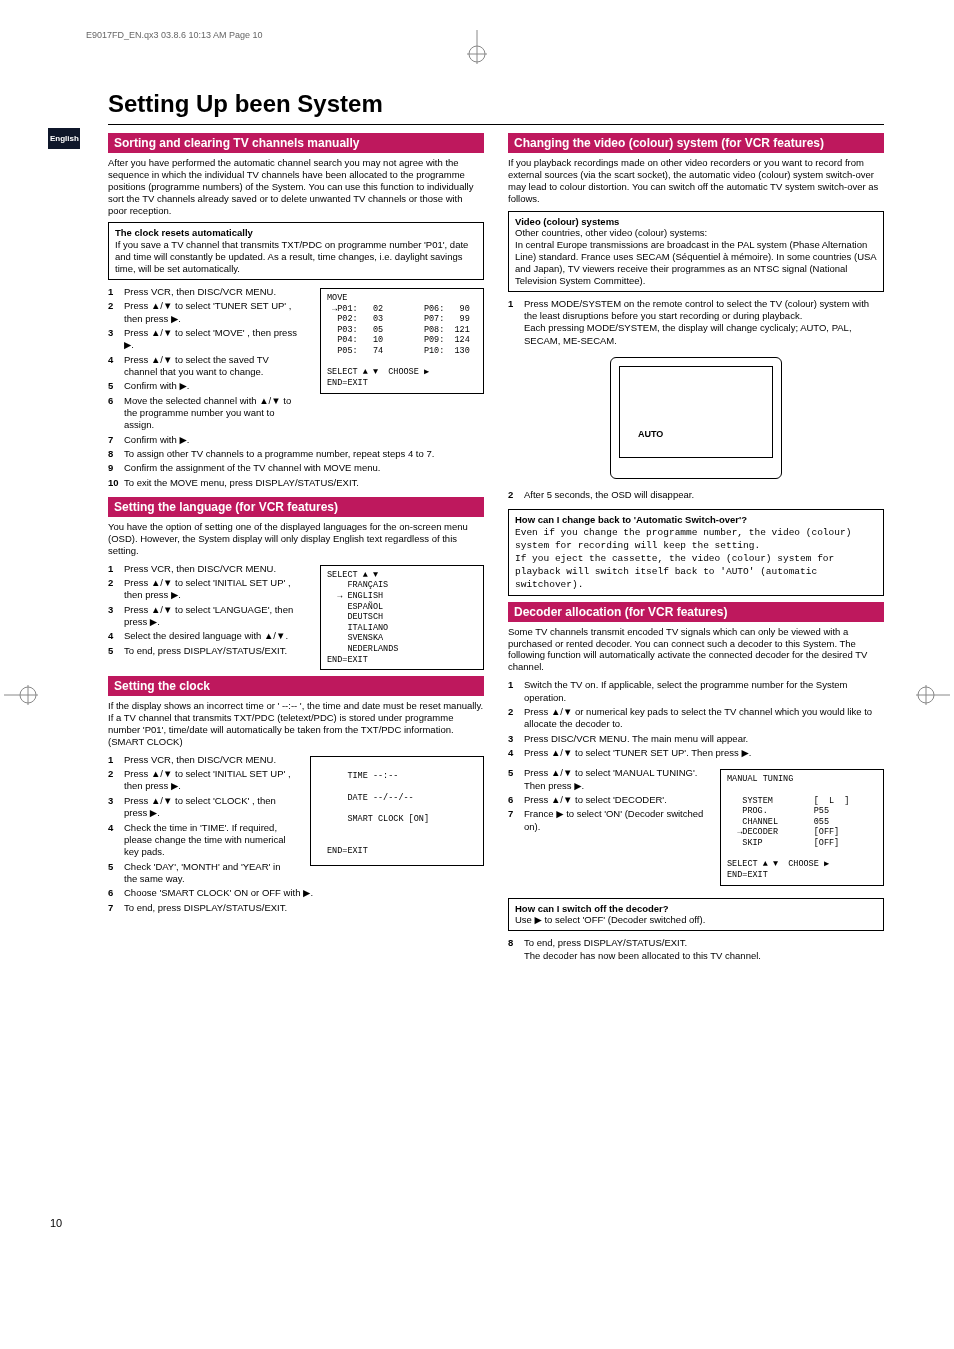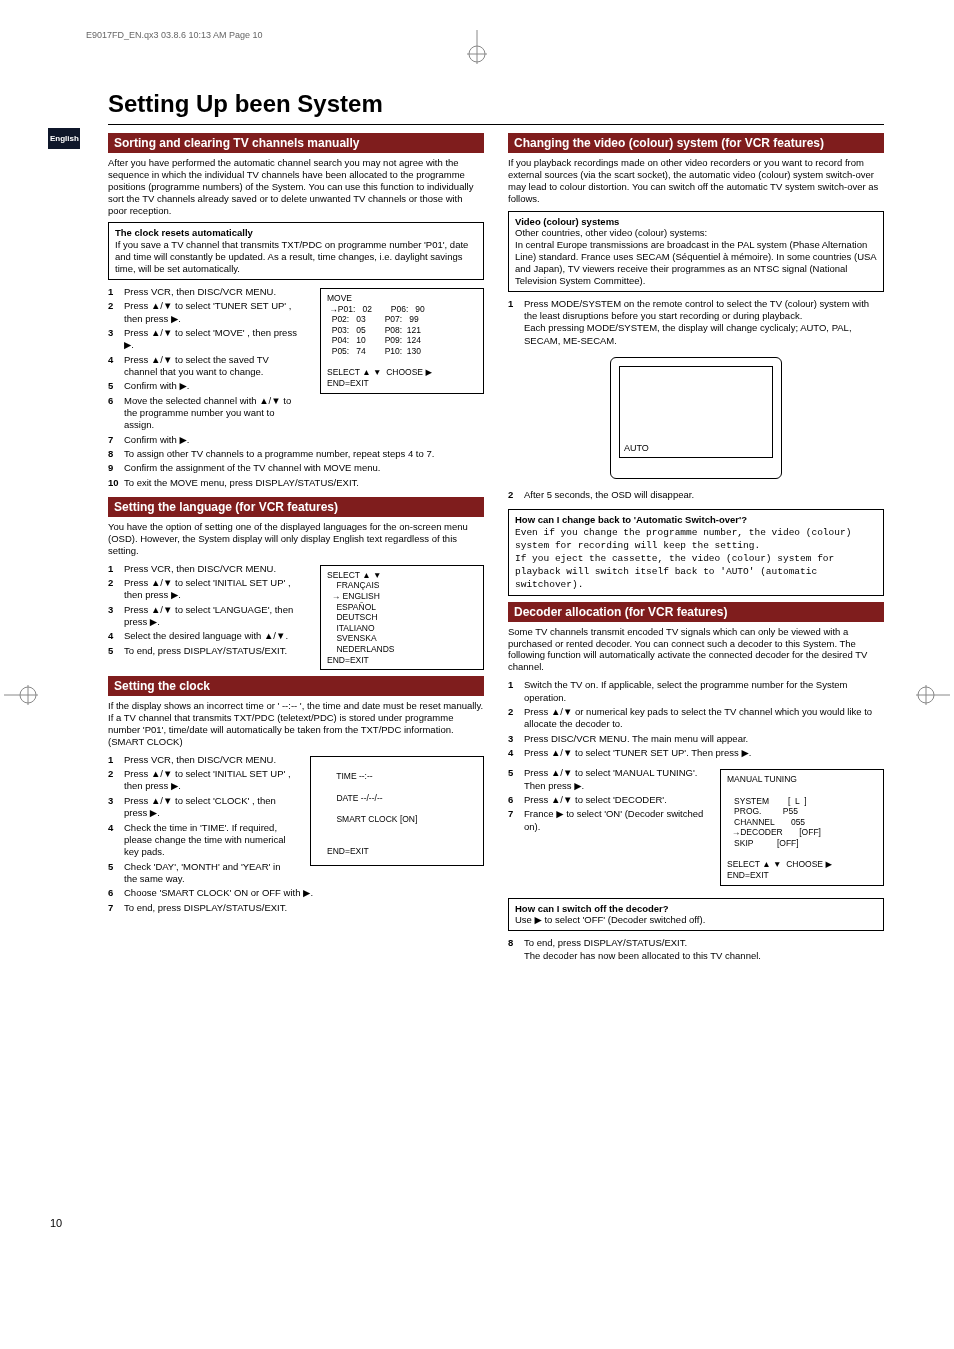--- a/index.html
+++ b/index.html
@@ -68,21 +68,21 @@
   .columns {
     display: flex;
     gap: 24px;
     margin-left: 58px;
   }
   .col {
     flex: 1;
     min-width: 0;
   }
   .section-heading {
-    background: #7f1d1d;
+    background: #be185d;
     color: #fff;
     font-weight: bold;
     font-size: 12px;
     padding: 3px 6px;
     margin: 0 0 4px 0;
   }
   .body-text, .intro {
     font-size: 9.5px;
     line-height: 1.25;
     margin: 0 0 6px 0;
@@ -121,40 +121,42 @@
     font-size: 8.5px;
     padding: 4px 6px;
     line-height: 1.25;
     white-space: pre;
     margin: 2px 0 6px 0;
   }
   .float-r {
     float: right;
     width: 150px;
     margin-left: 16px;
+    font-family: Liberation Mono, monospace;
   }
   .step-with-float {
     overflow: visible;
   }
   .tv-box {
     border: 1px solid #000;
     width: 170px;
     height: 120px;
     margin: 10px auto;
     position: relative;
     border-radius: 6px;
   }
   .tv-screen {
     border: 1px solid #000;
     position: absolute;
     top: 8px; left: 8px; right: 8px; bottom: 20px;
     display: flex;
     align-items: flex-end;
-    padding: 4px;
+    padding: 18px;
     font-size: 9px;
+    font-weight: bold;
   }
   .page-num {
     position: absolute;
     bottom: 120px;
     left: 50px;
     font-size: 11px;
   }
   .clearfix::after { content:""; display:table; clear:both; }
 </style>
 </head>

